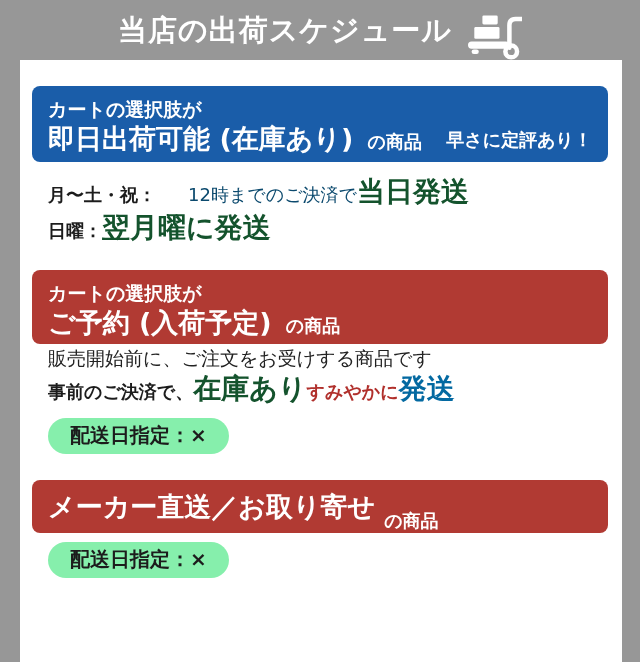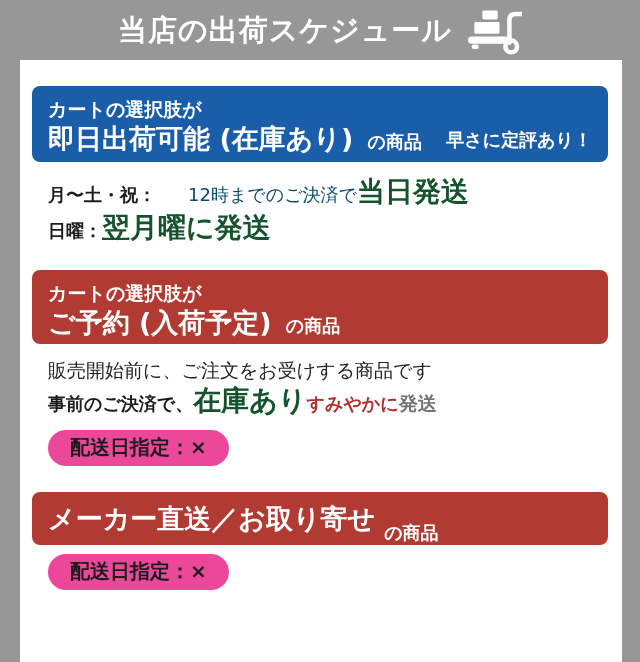--- a/index.html
+++ b/index.html
@@ -8,21 +8,21 @@
     font-family:"DejaVu Sans","Liberation Sans",sans-serif;
     background:#979797;
     position:relative;
     overflow:hidden;
   }
   .canvas{position:absolute;inset:0;}
 
   
   .header{
     position:absolute;left:0;top:0;width:640px;height:60px;
-    display:flex;align-items:center;justify-content:center;gap:16px;
+    display:flex;align-items:flex-end;justify-content:center;gap:16px;
   }
   .title{
     color:#ffffff;font-size:29px;font-weight:bold;letter-spacing:1px;
     line-height:60px;
   }
   .title-icon{display:flex;align-items:center;margin-top:4px;}
 
   
   .panel{
     position:absolute;left:20px;top:60px;width:602px;height:623px;
@@ -44,35 +44,35 @@
   .b-suffix{font-size:18px;font-weight:bold;margin-left:9px;}
   .b-badge{
     position:absolute;right:16px;top:42px;
     font-size:18px;font-weight:bold;white-space:nowrap;
   }
   .banner-red-2 .b-big{line-height:53px;}
 
   
   .textblock{margin-left:28px;}
   .tb-1{margin-top:14px;}
-  .tb-2,.tb-3{margin-top:12px;}
+  .tb-2,.tb-3{}
   .tline{white-space:nowrap;}
   .tline-big{line-height:33px;}
   .tline-1{line-height:31px;}
   .desc{font-size:19px;color:#222222;line-height:28px;}
   .black-bold{font-size:18px;font-weight:bold;color:#1c1c1c;}
   .red-med{font-size:18px;color:#0c4a6e;margin-left:32px;}
   .red-big{font-size:28px;font-weight:bold;color:#14532d;}
   .red-small{font-size:18px;font-weight:bold;color:#b1302c;}
-  .red-result{font-size:19px;font-weight:bold;color:#737373;}
+  .red-result{font-size:28px;font-weight:bold;color:#0369a1;}
 
   
   .pill-row{margin:9px 0 0 28px;}
   .pill{
-    display:inline-block;background:#ec4899;border-radius:18px;
+    display:inline-block;background:#86efac;border-radius:18px;
     padding:4px 22px 5px 22px;font-size:20px;font-weight:bold;color:#1c1c1c;
   }
 </style>
 </head>
 <body>
 
 <div class="canvas">
 
   <div class="header">
     <span class="title">当店の出荷スケジュール</span>

